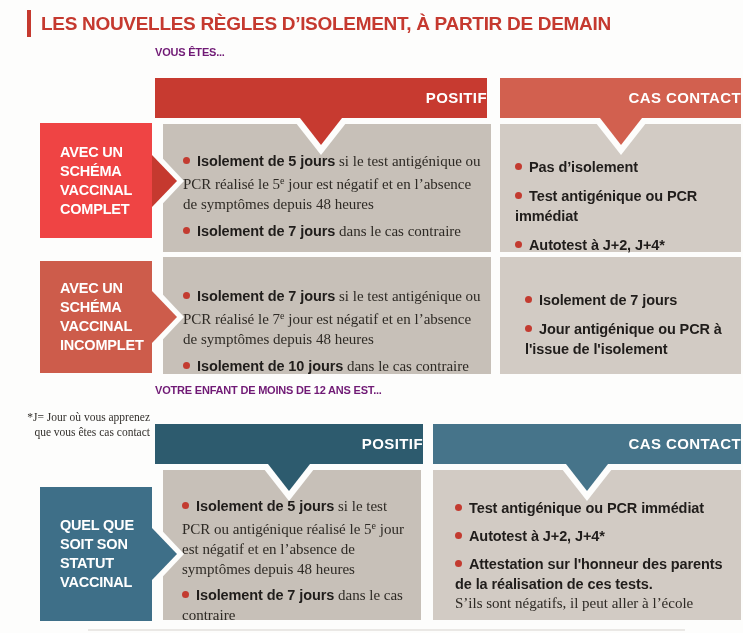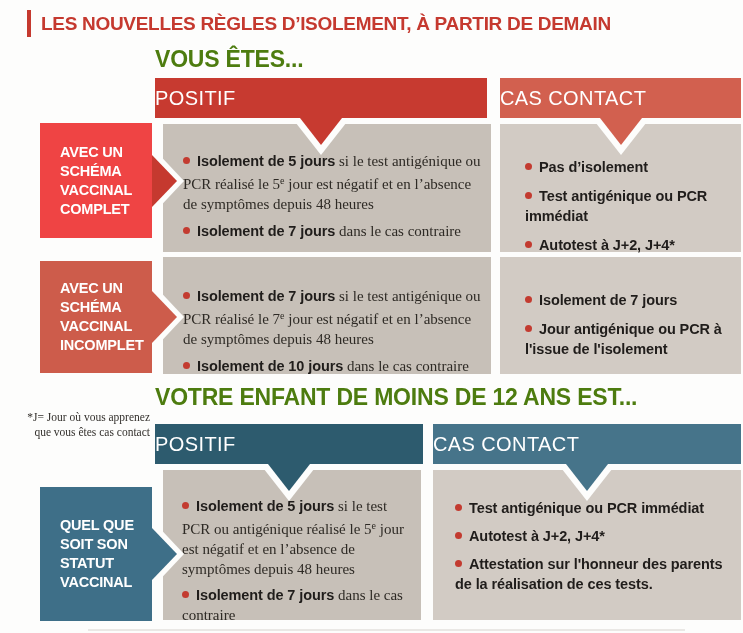--- a/index.html
+++ b/index.html
@@ -10,30 +10,30 @@
     font-family:"Liberation Sans", sans-serif;
   }
   
   #title-bar { position:absolute; left:27px; top:10px; width:4px; height:27px; background:#c5392f; }
   #title {
     position:absolute; left:41px; top:11px; width:680px;
     font-size:19px; line-height:26px; font-weight:bold; letter-spacing:-0.3px;
     color:#c5392f;
   }
   .big-heading {
-    position:absolute; font-size:23px; font-weight:bold; letter-spacing:-0.2px;
-    color:#4d7c0f;
+    position:absolute; font-size:11px; font-weight:bold; letter-spacing:-0.2px;
+    color:#701a75;
   }
   #heading-vous   { left:155px; top:46px; }
   #heading-enfant { left:155px; top:384px; }
 
   
   .colhead {
-    position:absolute; height:40px; color:#ffffff; font-weight:normal;
-    font-size:20px; letter-spacing:0.4px; text-align:left; line-height:40px;
+    position:absolute; height:40px; color:#ffffff; font-weight:bold;
+    font-size:15px; letter-spacing:0.4px; text-align:right; line-height:40px;
     z-index:3;
   }
   #colhead-a-pos { left:155px; top:78px;  width:332px; background:#c73a30; }
   #colhead-a-cc  { left:500px; top:78px;  width:241px; background:#d2604f; }
   #colhead-b-pos { left:155px; top:424px; width:268px; background:#2d5b6e; }
   #colhead-b-cc  { left:433px; top:424px; width:308px; background:#46748a; }
 
   
   .arr-d-outline, .arr-d-fill { position:absolute; top:100%; width:0; height:0; }
   .arr-d-outline {
@@ -76,21 +76,21 @@
   }
   .fill-red    .arr-r-fill { border-left-color:#c5392f; }
   .fill-salmon .arr-r-fill { border-left-color:#cd5c4b; }
   .fill-tmid   .arr-r-fill { border-left-color:#3e6f88; }
 
   
   .cell { position:absolute; z-index:1; }
   .cell-dark  { background:#c7c0b8; }
   .cell-light { background:#d2cbc4; }
   #cell-a1-pos { left:163px; top:124px; width:328px; height:128px; padding:27px 8px 0 20px; }
-  #cell-a1-cc  { left:500px; top:124px; width:241px; height:128px; padding:33px 14px 0 25px; }
+  #cell-a1-cc  { left:500px; top:124px; width:241px; height:128px; padding:33px 14px 0 15px; }
   #cell-a2-pos { left:163px; top:257px; width:328px; height:117px; padding:29px 6px 0 20px; }
   #cell-a2-cc  { left:500px; top:257px; width:241px; height:117px; padding:33px 14px 0 25px; }
   #cell-b1-pos { left:163px; top:470px; width:258px; height:150px; padding:26px 6px 0 19px; }
   #cell-b1-cc  { left:433px; top:470px; width:308px; height:150px; padding:28px 12px 0 22px; }
 
   
   .bullet { margin-bottom:7px; line-height:20px; }
   .cell-light .bullet { margin-bottom:9px; }
   #cell-b1-pos .bullet { line-height:19px; margin-bottom:6px; }
   #cell-b1-cc  .bullet { line-height:19px; margin-bottom:8px; }
@@ -195,19 +195,19 @@
   <div id="cell-b1-pos" class="cell cell-dark">
     <div>
         <div class="bullet"><span class="dot"></span><span class="seg-b">Isolement de 5 jours</span><span class="seg-r"> si le test PCR ou antigénique réalisé le 5</span><span class="seg-sup">e</span><span class="seg-r"> jour est négatif et en l’absence de symptômes depuis 48 heures</span></div>
         <div class="bullet"><span class="dot"></span><span class="seg-b">Isolement de 7 jours</span><span class="seg-r"> dans le cas contraire</span></div>
       </div>
   </div>
   <div id="cell-b1-cc" class="cell cell-light">
     <div>
         <div class="bullet"><span class="dot"></span><span class="seg-b">Test antigénique ou PCR immédiat</span></div>
         <div class="bullet"><span class="dot"></span><span class="seg-b">Autotest à J+2, J+4*</span></div>
-        <div class="bullet"><span class="dot"></span><span class="seg-b">Attestation sur l'honneur des parents de la réalisation de ces tests.</span></div>
+        <div class="bullet"><span class="dot"></span><span class="seg-b">Attestation sur l'honneur des parents de la réalisation de ces tests.</span><span class="seg-rblock">S’ils sont négatifs, il peut aller à l’école</span></div>
       </div>
   </div>
 
   <div id="bottom-line"></div>
 
 </div>
 
 </body></html>

